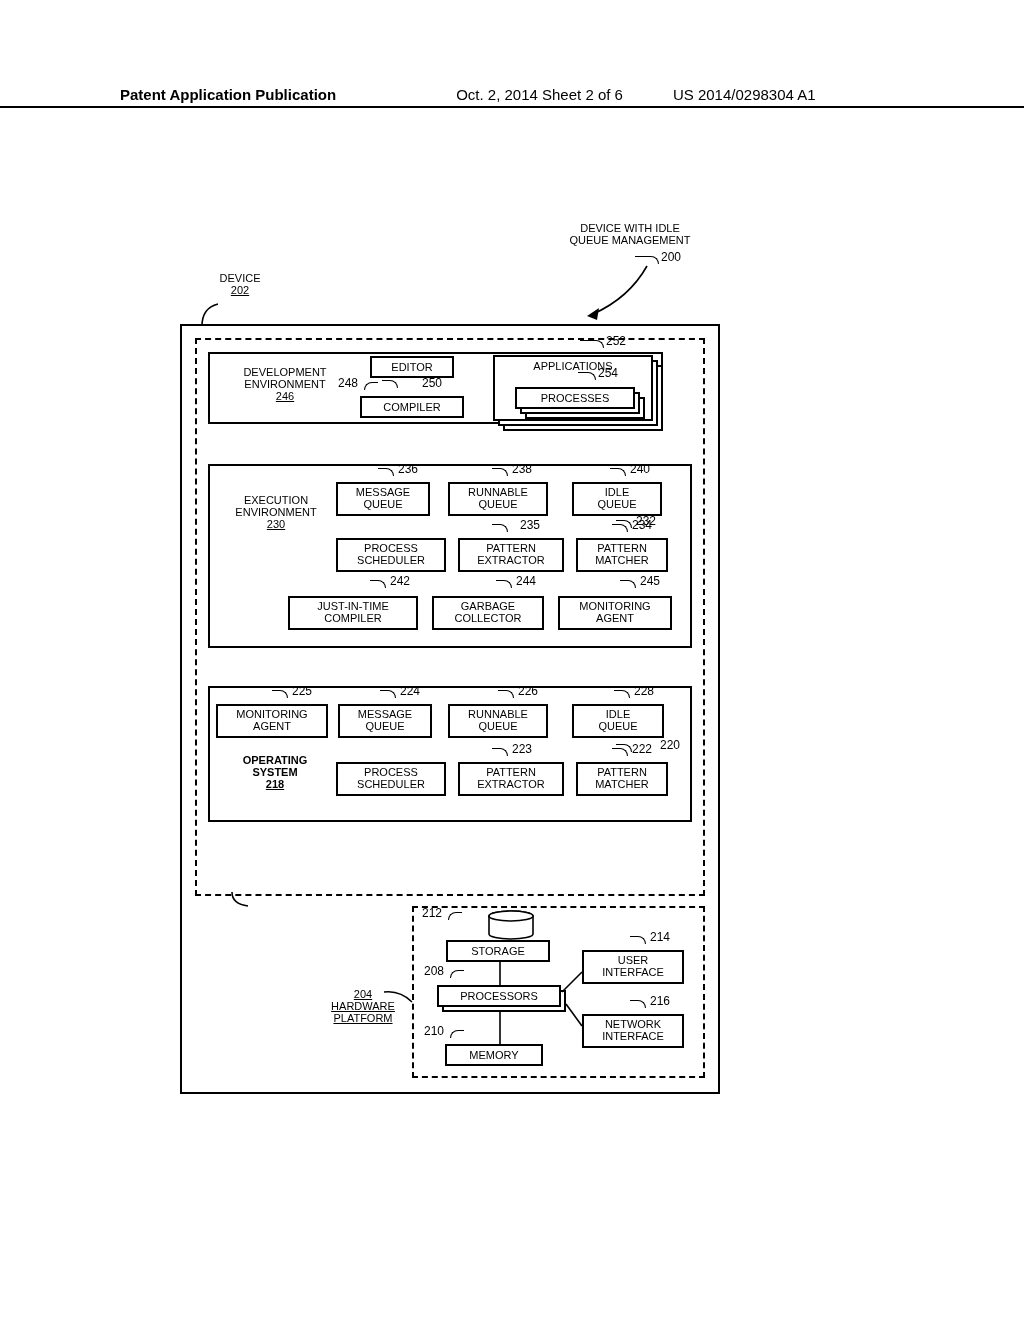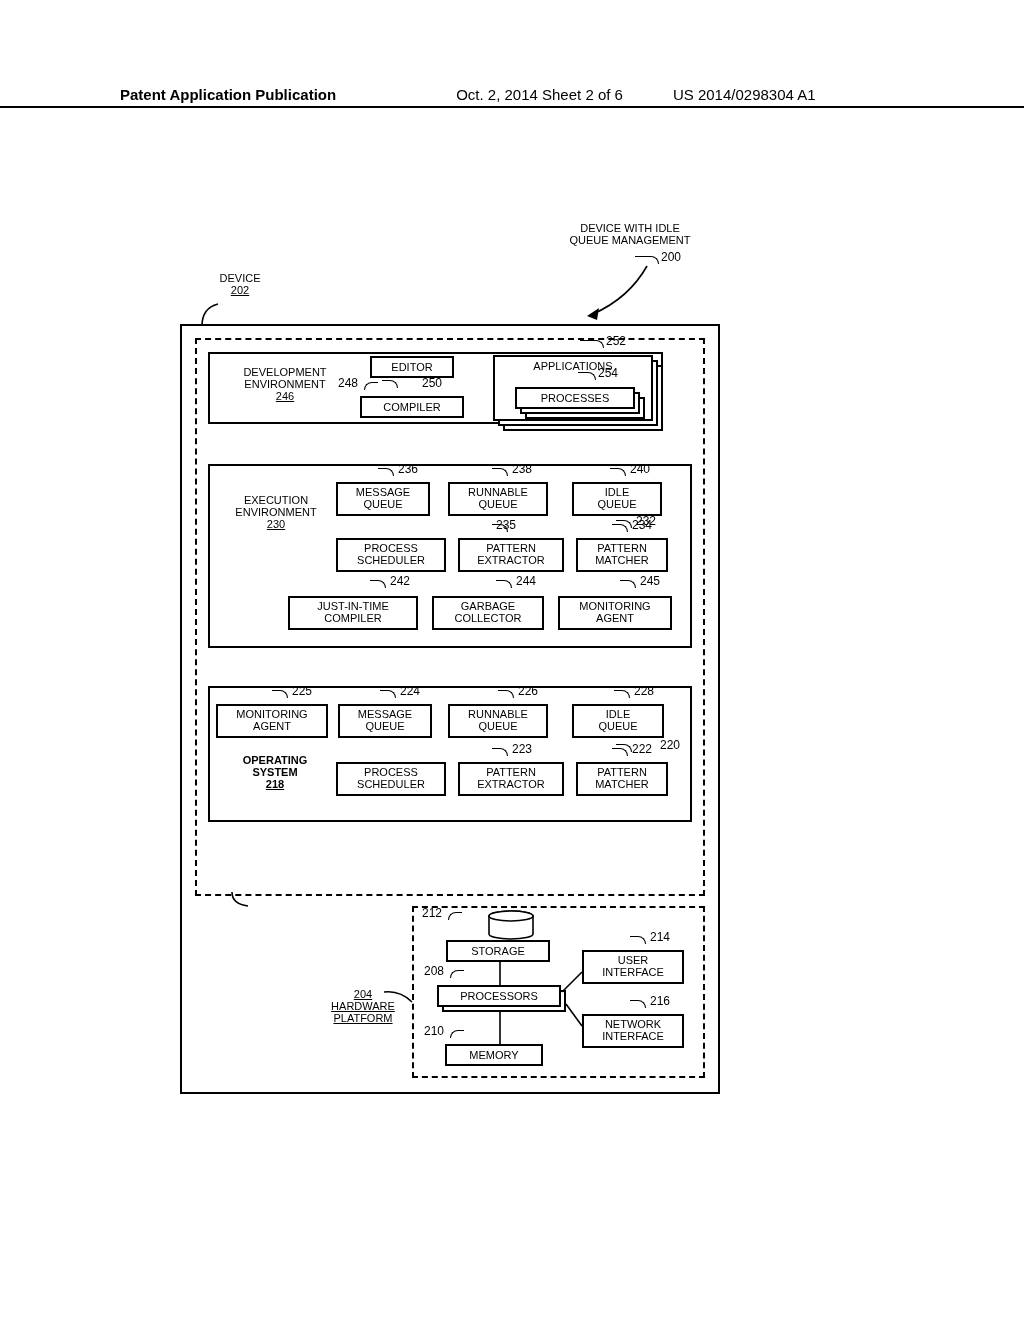--- a/index.html
+++ b/index.html
@@ -190,21 +190,21 @@
     <div class="box" style="left:156px;top:318px;width:110px;height:34px;"><span style="white-space:pre-line;">PROCESS
 SCHEDULER</span></div>
     <div class="ref-hook" style="left:436px;top:300px;">
         <div class="hook-line" style="width:16px;"></div>
         <span style="position:absolute;left:20px;top:-6px;">232</span>
       </div>
     <div class="box" style="left:278px;top:318px;width:106px;height:34px;"><span style="white-space:pre-line;">PATTERN
 EXTRACTOR</span></div>
     <div class="ref-hook" style="left:312px;top:304px;">
         <div class="hook-line" style="width:16px;"></div>
-        <span style="position:absolute;left:4px;top:-6px;">235</span>
+        <span style="position:absolute;left:28px;top:-6px;">235</span>
       </div>
     <div class="box" style="left:396px;top:318px;width:92px;height:34px;"><span style="white-space:pre-line;">PATTERN
 MATCHER</span></div>
     <div class="ref-hook" style="left:432px;top:304px;">
         <div class="hook-line" style="width:16px;"></div>
         <span style="position:absolute;left:20px;top:-6px;">234</span>
       </div>
 
     <div class="box" style="left:108px;top:376px;width:130px;height:34px;"><span style="white-space:pre-line;">JUST-IN-TIME
 COMPILER</span></div>

